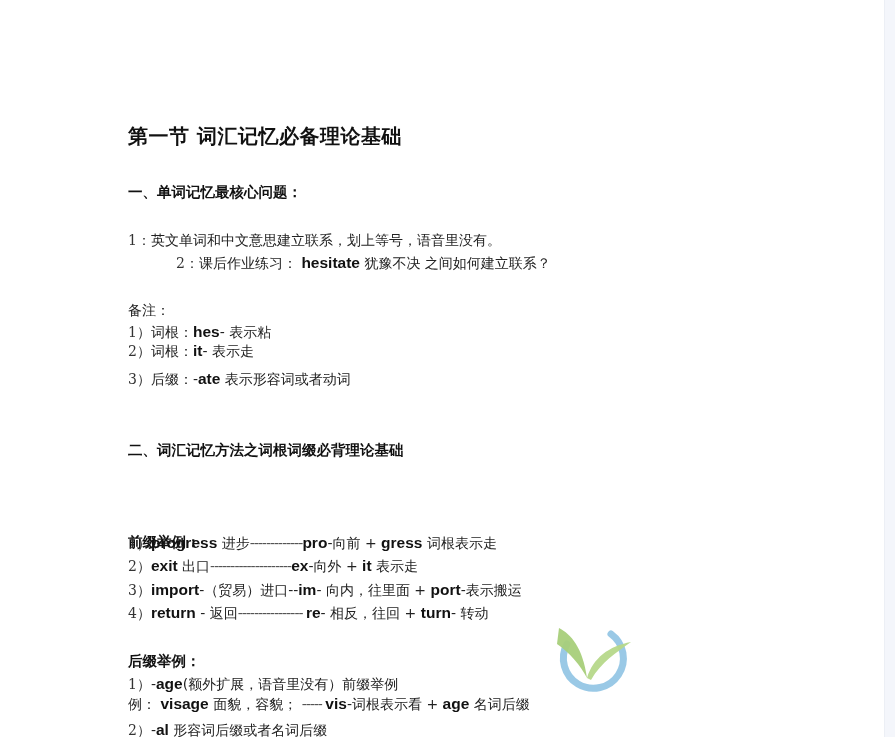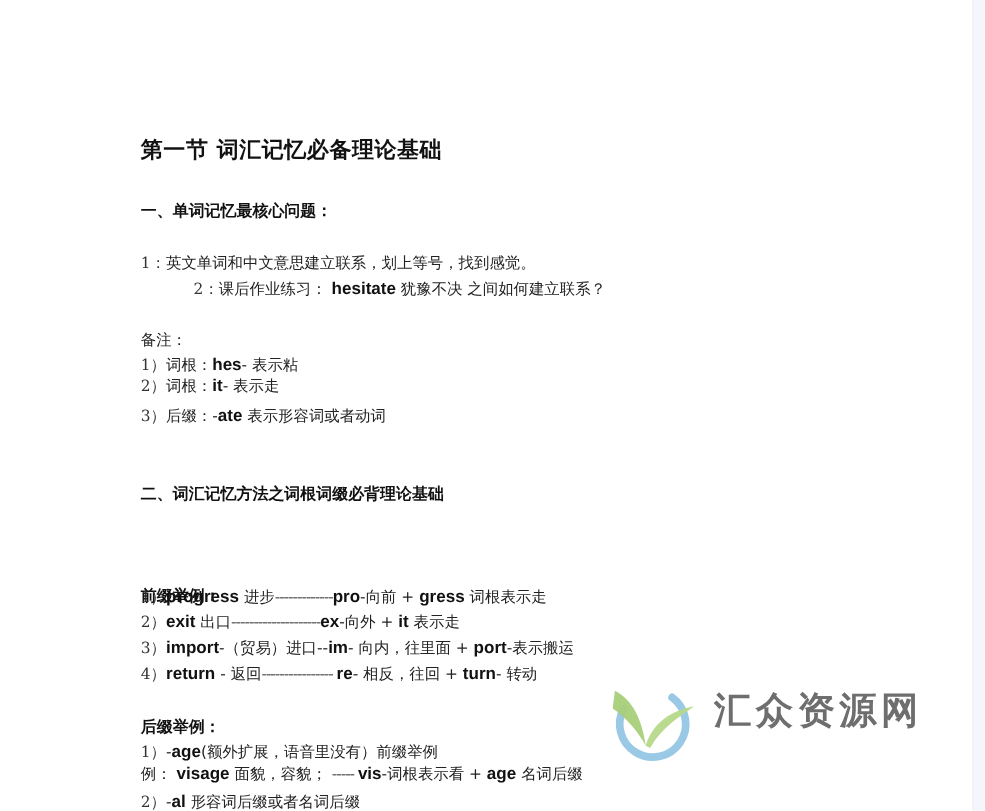--- a/index.html
+++ b/index.html
@@ -114,21 +114,21 @@
 <body>
 
 <div class="page">
   <div class="content">
 
     <div class="line title" style="top:122px;">第一节  词汇记忆必备理论基础</div>
 
     <div class="line h2" style="top:182px;">一、单词记忆最核心问题：</div>
 
     <div class="line" style="top:230px;">
-      <span class="num">1：</span><span>英文单词和中文意思建立联系，划上等号，找到感觉。</span>
+      <span class="num">1：</span><span>英文单词和中文意思建立联系，划上等号，语音里没有。</span>
     </div>
     <div class="line" style="top:253px;margin-left:48px;">
       <span class="num">2：</span><span>课后作业练习：  </span><span class="b">hesitate</span><span> 犹豫不决  之间如何建立联系？</span>
     </div>
 
     <div class="line" style="top:300px;text-align:right;">备注：</div>
 
     <div class="line" style="top:322px;">
       <span class="num">1）</span><span>词根：</span><span class="b">hes</span><span>-  表示粘</span>
     </div>
@@ -169,17 +169,16 @@
     </div>
 
   </div>
 
   <div class="watermark">
     <svg class="wm-logo" viewBox="0 0 80 72" xmlns="http://www.w3.org/2000/svg">
       <path d="M 58 12 A 30 30 0 1 1 14 22" fill="none" stroke="#8fc3e3" stroke-width="7" stroke-linecap="round" opacity="0.9"></path>
       <path d="M 6 6 C 18 12, 30 26, 34 56 C 28 44, 16 30, 4 22 Z" fill="#a8cf7a" opacity="0.95"></path>
       <path d="M 34 56 C 40 36, 56 24, 78 20 C 64 30, 48 40, 38 58 Z" fill="#b6d88a" opacity="0.95"></path>
     </svg>
-    <div class="wm-name">汇众资源网</div>
   </div>
 </div>
 
 <div class="right-strip"></div>
 
 </body></html>

